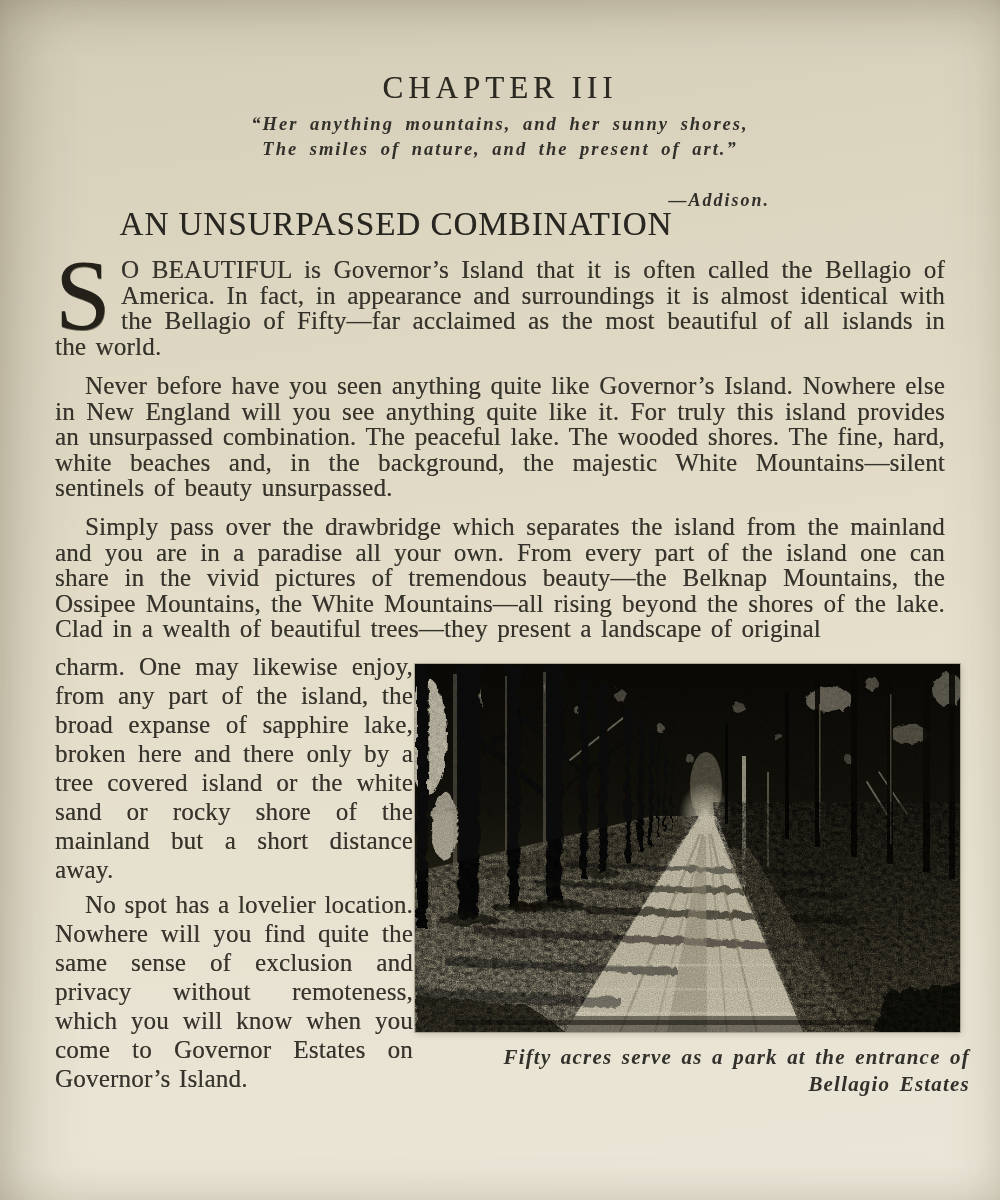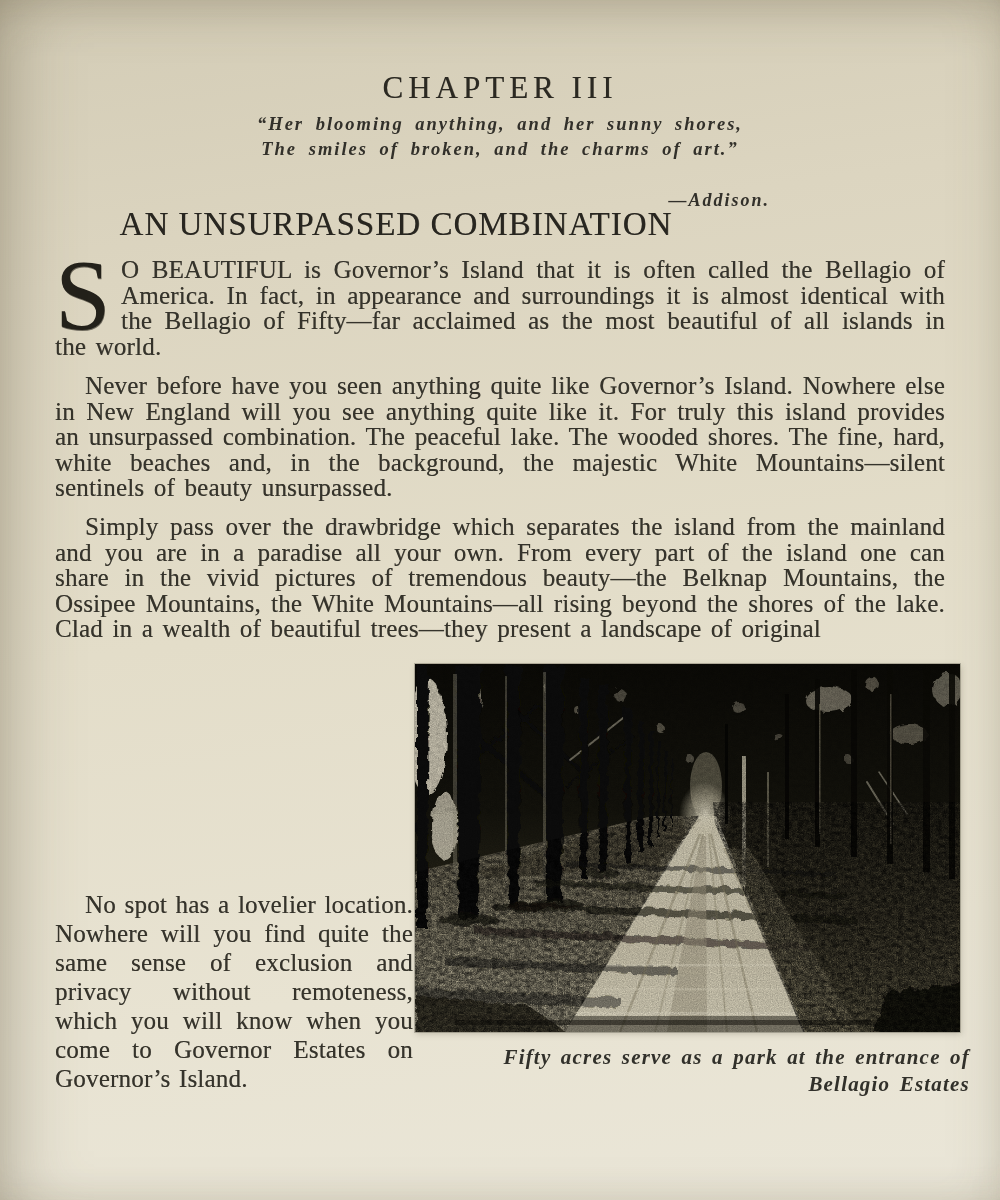--- a/index.html
+++ b/index.html
@@ -79,33 +79,34 @@
   }
 </style>
 </head>
 <body>
 
 <div class="page">
 
   <div class="abs chapter-title ink">CHAPTER III</div>
 
   <div class="abs epigraph">
-    <div>“Her blooming anything, and her sunny shores,</div>
-    <div>The smiles of broken, and the charms of art.”</div>
+    <div>“Her anything mountains, and her sunny shores,</div>
+    <div>The smiles of nature, and the present of art.”</div>
   </div>
   <div class="abs epigraph-attr">—Addison.</div>
 
   <div class="abs section-title ink">AN UNSURPASSED COMBINATION</div>
 
   <p class="abs body-par ink p1" style="margin:0;"><span class="dropcap">S</span><span>O BEAUTIFUL is Governor’s Island that it is often called the Bellagio of America. In fact, in appearance and surroundings it is almost identical with the Bellagio of Fifty—far acclaimed as the most beautiful of all islands in the world.</span></p>
 
   <p class="abs body-par ink indent p2" style="margin:0;">Never before have you seen anything quite like Governor’s Island. Nowhere else in New England will you see anything quite like it. For truly this island provides an unsurpassed combination. The peaceful lake. The wooded shores. The fine, hard, white beaches and, in the background, the majestic White Mountains—silent sentinels of beauty unsurpassed.</p>
 
   <p class="abs body-par ink indent p3w" style="margin:0;">Simply pass over the drawbridge which separates the island from the mainland and you are in a paradise all your own. From every part of the island one can share in the vivid pictures of tremendous beauty—the Belknap Mountains, the Ossipee Mountains, the White Mountains—all rising beyond the shores of the lake. Clad in a wealth of beautiful trees—they present a landscape of original</p>
 
+  <p class="abs col-par ink p3c" style="margin:0;">charm. One may likewise enjoy, from any part of the island, the broad expanse of sapphire lake, broken here and there only by a tree covered island or the white sand or rocky shore of the mainland but a short distance away.</p>
 
   <p class="abs col-par ink indent p4" style="margin:0;">No spot has a lovelier location. Nowhere will you find quite the same sense of exclusion and privacy without remoteness, which you will know when you come to Governor Estates on Governor’s Island.</p>
 
   <div class="abs figure-photo">
     <svg viewBox="0 0 545 368" xmlns="http://www.w3.org/2000/svg">
       <defs>
         <linearGradient id="canopyGrad" x1="0" y1="0" x2="0" y2="1">
           <stop offset="0" stop-color="#0c0b07"></stop>
           <stop offset="0.7" stop-color="#15140d"></stop>
           <stop offset="1" stop-color="#232116"></stop>

